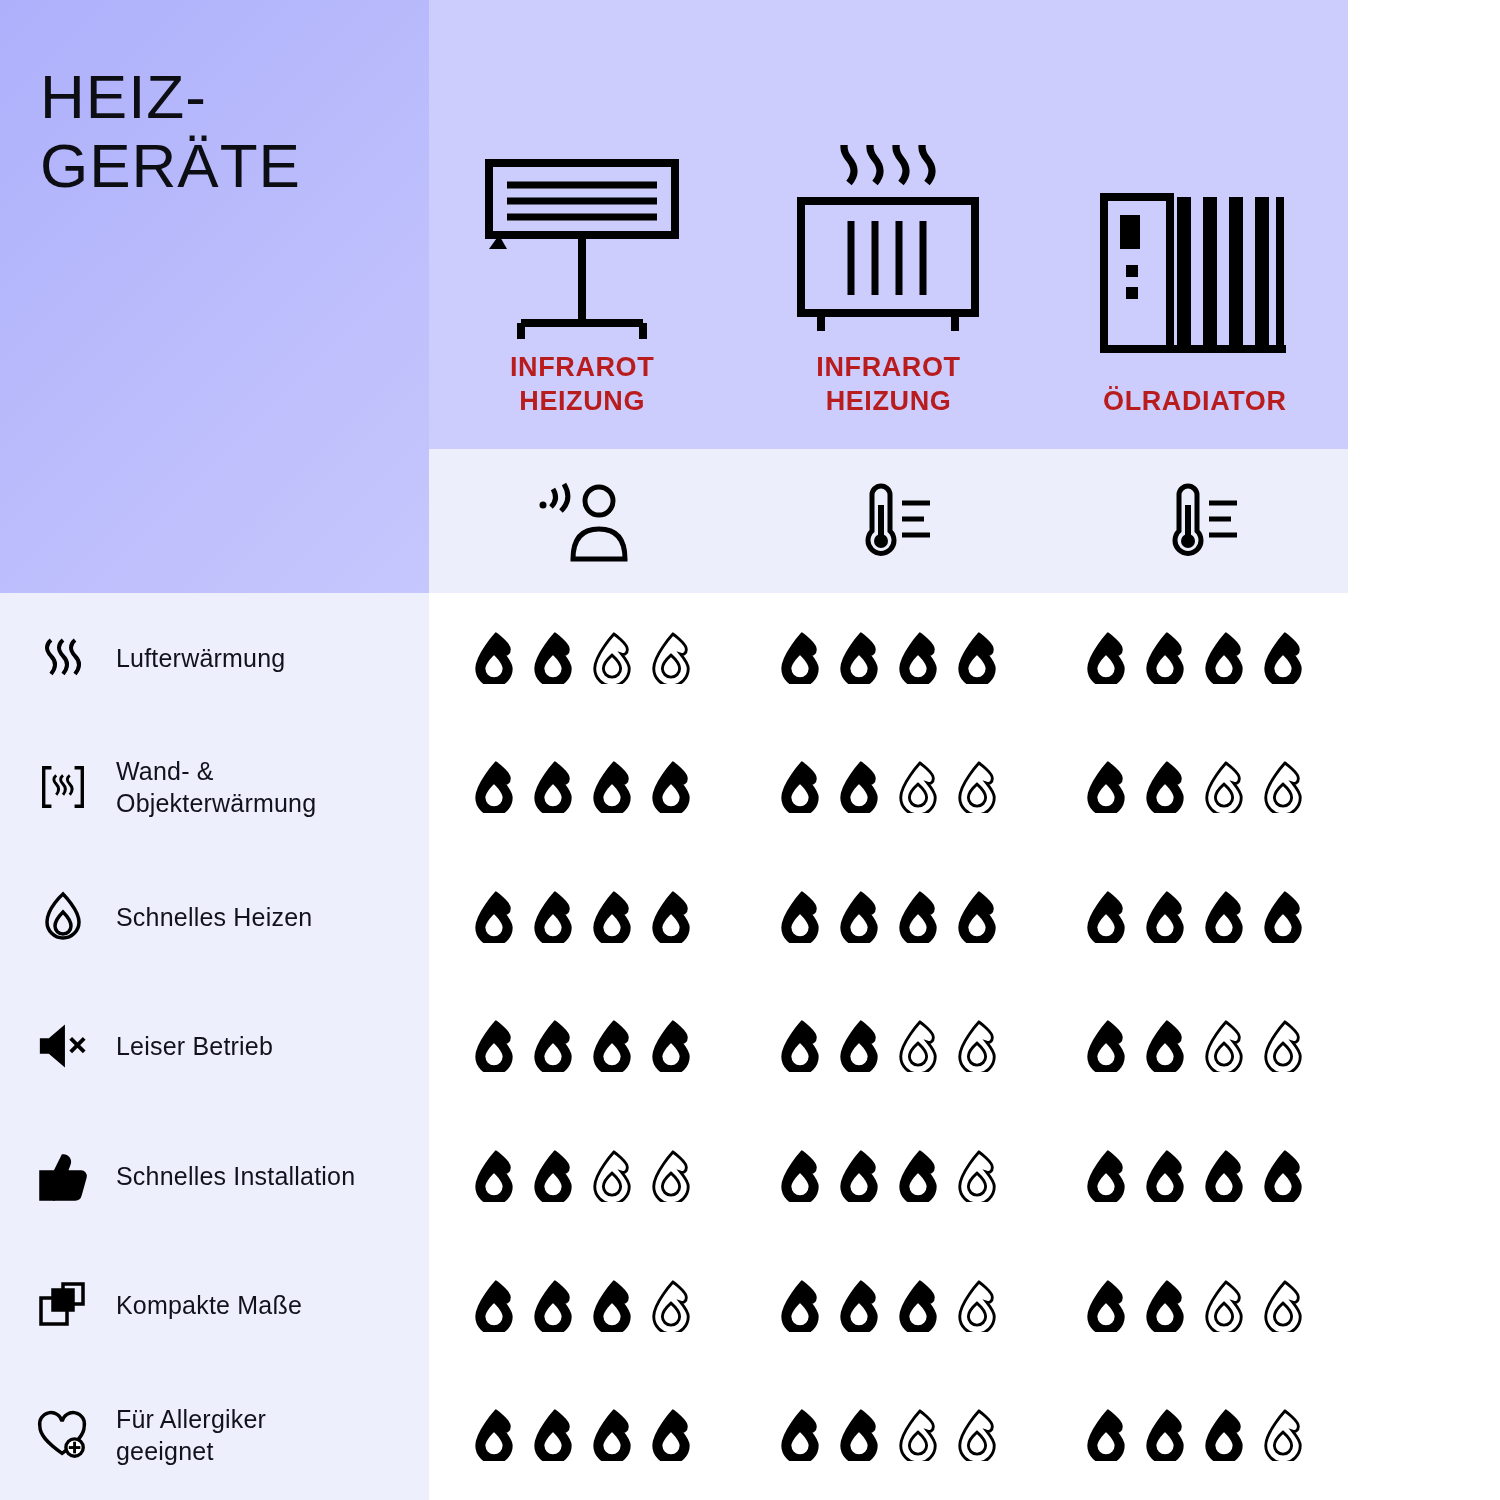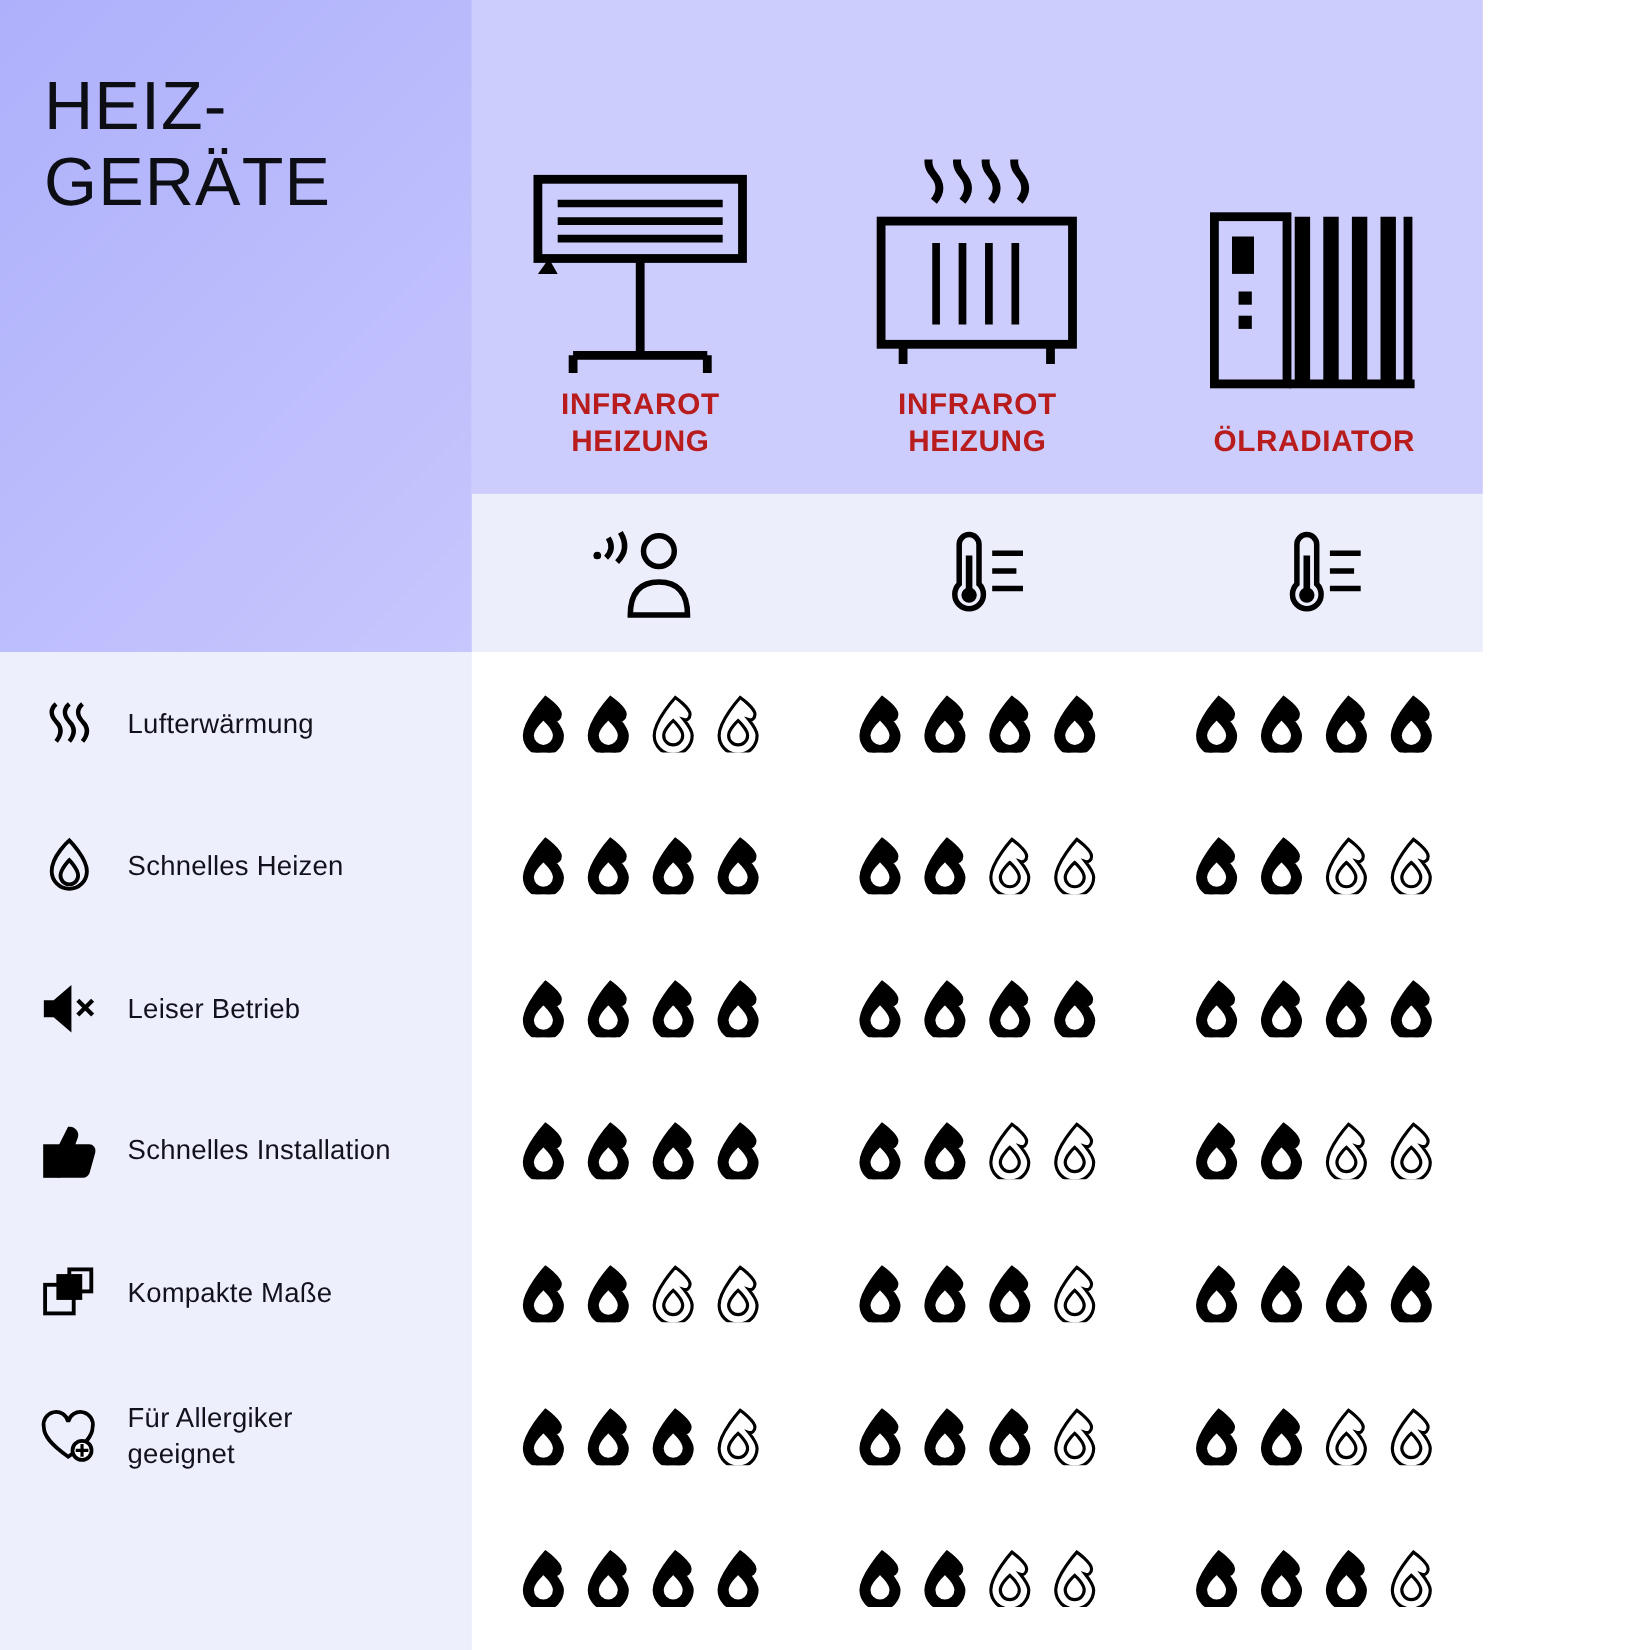--- a/index.html
+++ b/index.html
@@ -244,20 +244,33 @@
         <div class="feature-icon">
           <svg width="52" height="52" viewBox="0 0 52 52" fill="none" stroke="#000" stroke-width="4">
             <path d="M14 42 q8 -10 0 -18 q-8 -9 0 -16"></path>
             <path d="M26 42 q8 -10 0 -18 q-8 -9 0 -16"></path>
             <path d="M38 42 q8 -10 0 -18 q-8 -9 0 -16"></path>
           </svg>
         </div>
         <div class="feature-label">Lufterwärmung</div>
       </div>
 
+      <div class="feature-row">
+        <div class="feature-icon">
+          <svg width="56" height="52" viewBox="0 0 56 52" fill="none" stroke="#000" stroke-width="3.5">
+            <path d="M16 6 H8 V46 H16"></path>
+            <path d="M40 6 H48 V46 H40"></path>
+            <path d="M21 34 q5 -6 0 -11 q-5 -5 0 -9" stroke-width="3"></path>
+            <path d="M28 34 q5 -6 0 -11 q-5 -5 0 -9" stroke-width="3"></path>
+            <path d="M35 34 q5 -6 0 -11 q-5 -5 0 -9" stroke-width="3"></path>
+          </svg>
+        </div>
+        <div class="feature-label">Wand- &amp;
+Objekterwärmung</div>
+      </div>
 
       <div class="feature-row">
         <div class="feature-icon">
           <svg width="48" height="54" viewBox="0 0 48 54" fill="none" stroke="#000" stroke-width="3.5">
             <path d="M24 4 C24 4 8 18 8 32 a16 16 0 0 0 32 0 C40 20 24 4 24 4 Z"></path>
             <path d="M24 22 C24 22 16 30 16 36 a8 8 0 0 0 16 0 C32 30 24 22 24 22 Z"></path>
           </svg>
         </div>
         <div class="feature-label">Schnelles Heizen</div>
       </div>

